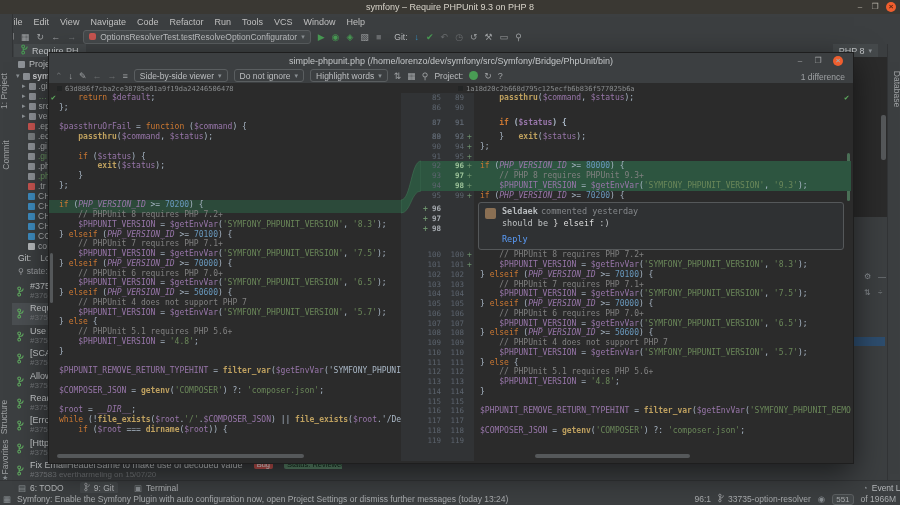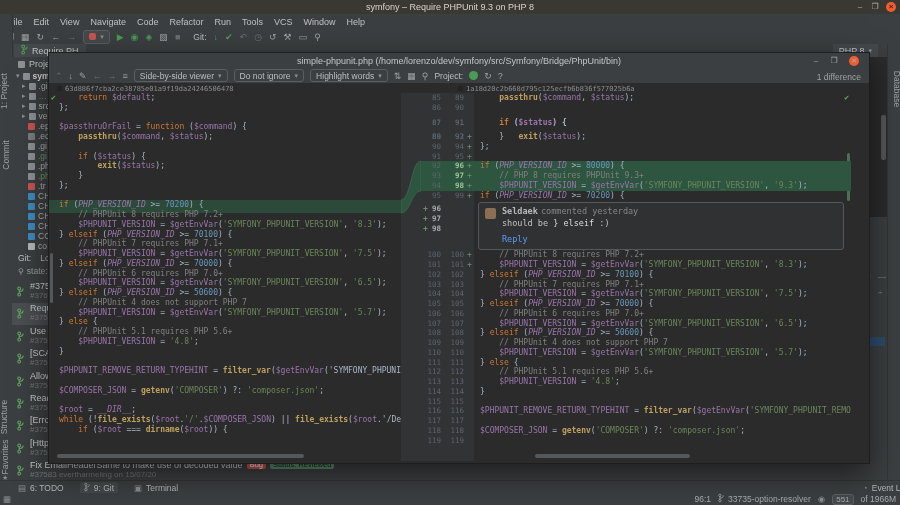--- a/index.html
+++ b/index.html
@@ -33,29 +33,29 @@
   
   .rsliver{left:852px;top:57px;width:35px;height:423px;background:#3c3f41;}
   
   .lpanel{left:12px;top:57px;width:330px;height:423px;background:#3c3f41;overflow:hidden;}
   .phead{position:absolute;left:6px;top:2px;font-size:9px;color:#c0c3c5;display:flex;gap:4px;align-items:center;}
   .trow{position:absolute;height:10px;font-size:8.5px;display:flex;align-items:center;gap:3px;white-space:nowrap;}
   .tico{width:7px;height:7px;border-radius:1px;display:inline-block;flex:none;}
   .prrow{position:absolute;left:0;width:330px;height:22px;}
   .prtitle{position:absolute;left:18px;top:0;font-size:9px;color:#c7cacc;white-space:nowrap;}
   .prsub{position:absolute;left:18px;top:10px;font-size:8px;color:#75787b;white-space:nowrap;}
-  .badge{display:inline-block;font-size:7.5px;border-radius:2px;padding:0 3px;margin-left:4px;vertical-align:top;line-height:9px;text-align:center;}
+  .badge{display:inline-block;font-size:7.5px;border-radius:2px;padding:0 3px;margin-left:11px;vertical-align:top;line-height:9px;text-align:center;}
   
   .botbar{left:0;top:480px;width:900px;height:13px;background:#3c3f41;border-top:1px solid #323436;display:flex;align-items:center;gap:16px;padding-left:18px;font-size:8.5px;color:#b6b9bb;}
   .botitem{display:flex;align-items:center;gap:4px;}
   .statusbar{left:0;top:493px;width:900px;height:12px;background:#3c3f41;display:flex;align-items:center;font-size:8.5px;color:#a9acae;}
   .sbright{position:absolute;right:4px;top:0;height:12px;display:flex;align-items:center;gap:7px;}
   .membox{border:1px solid #5d6163;border-radius:3px;background:#45494b;padding:0 3px;font-size:8px;line-height:9px;}
   
-  .diffwin{left:48px;top:52px;width:804px;height:410px;background:#2b2b2b;border:1px solid #1e1e1e;box-shadow:0 10px 30px rgba(0,0,0,.55);z-index:10;padding-left:16px;}
+  .diffwin{left:48px;top:52px;width:804px;height:410px;background:#2b2b2b;border:1px solid #1e1e1e;box-shadow:0 10px 30px rgba(0,0,0,.55);z-index:10;}
   .dtitle{position:absolute;left:0;top:0;width:100%;height:15px;background:#3c3f41;border-bottom:1px solid #2a2a2a;font-size:9px;color:#c3c6c8;display:flex;align-items:center;justify-content:center;}
   .dbtn{position:absolute;top:3px;width:10px;height:10px;text-align:center;line-height:9px;font-size:8px;color:#a5a8aa;}
   .dtoolbar{position:absolute;left:0;top:15px;width:100%;height:15px;background:#3c3f41;display:flex;align-items:center;gap:6px;padding-left:6px;box-sizing:border-box;}
   .combo{display:flex;align-items:center;gap:4px;height:11px;border:1px solid #5a5e60;border-radius:3px;padding:0 5px;font-size:8.5px;color:#bcbec0;}
   .diffcount{position:absolute;right:8px;top:19px;font-size:8.5px;color:#9fa2a4;}
   .dhash{position:absolute;top:31px;height:9px;font-size:7px;color:#8a8d8f;display:flex;align-items:center;gap:3px;}
   .hsq{width:5px;height:5px;background:#232525;display:inline-block;}
   .dbody{position:absolute;left:0;top:40px;width:802px;height:368px;overflow:hidden;background:#2b2b2b;}
   .lpane{position:absolute;left:0;top:0;width:352px;height:368px;overflow:hidden;}
   .divider{position:absolute;left:352px;top:0;width:20px;height:368px;background:#313335;}
@@ -105,20 +105,21 @@
     </div>
 
   <div class="abs toolbar" id="maintoolbar">
       <span style="font-size: 9px; color: rgb(159, 162, 164);">❐</span>
       <span style="font-size: 9px; color: rgb(159, 162, 164);">▦</span>
       <span style="font-size: 9px; color: rgb(159, 162, 164);">↻</span>
       <span style="font-size: 9px; color: rgb(159, 162, 164);">←</span>
       <span style="font-size: 9px; color: rgb(107, 110, 112);">→</span>
       <span class="runcfg">
         <span class="cfgico"></span>
+        <span>OptionsResolverTest.testResolveOptionConfigurator</span>
         <span class="chev">▾</span>
       </span>
       <span style="font-size: 9px; color: rgb(73, 156, 84);">▶</span>
       <span style="font-size: 9px; color: rgb(73, 156, 84);">◉</span>
       <span style="font-size: 9px; color: rgb(73, 156, 84);">◈</span>
       <span style="font-size: 9px; color: rgb(159, 162, 164);">▧</span>
       <span style="font-size: 9px; color: rgb(107, 110, 112);">■</span>
       <span style="font-size: 8.5px; color: rgb(188, 190, 192); margin-left: 6px;">Git:</span>
       <span style="font-size: 9px; color: rgb(53, 146, 196);">↓</span>
       <span style="font-size: 9px; color: rgb(73, 156, 84);">✔</span>
@@ -363,20 +364,21 @@
       <span>Terminal</span>
     </span>
     <span class="botitem" style="position:absolute;right:8px;">
       <span style="color:#8a8f93;">◔</span>
       <span>Event Log</span>
     </span>
   </div>
 
   <div class="abs statusbar">
     <span style="margin-left:3px;color:#8a8f93;">▦</span>
+    <span style="margin-left:6px;">Symfony: Enable the Symfony Plugin with auto configuration now, open Project Settings or dismiss further messages (today 13:24)</span>
     <span class="sbright">
       <span>96:1</span>
       <span class="botitem">
         <span id="branchforkicon"><svg class="prsvg" width="6" height="10" viewBox="0 0 8 12">
               <circle cx="2.5" cy="2.5" r="1.6" fill="none" stroke="#9fa2a4" stroke-width="1.2"></circle>
               <circle cx="2.5" cy="9.5" r="1.6" fill="none" stroke="#9fa2a4" stroke-width="1.2"></circle>
               <path d="M2.5 4.2 v3.6 M2.5 6 c3.5 0 4.5 -1 4.5 -3.4" fill="none" stroke="#9fa2a4" stroke-width="1.2"></path>
             </svg></span>
         <span>33735-option-resolver</span>
       </span>

